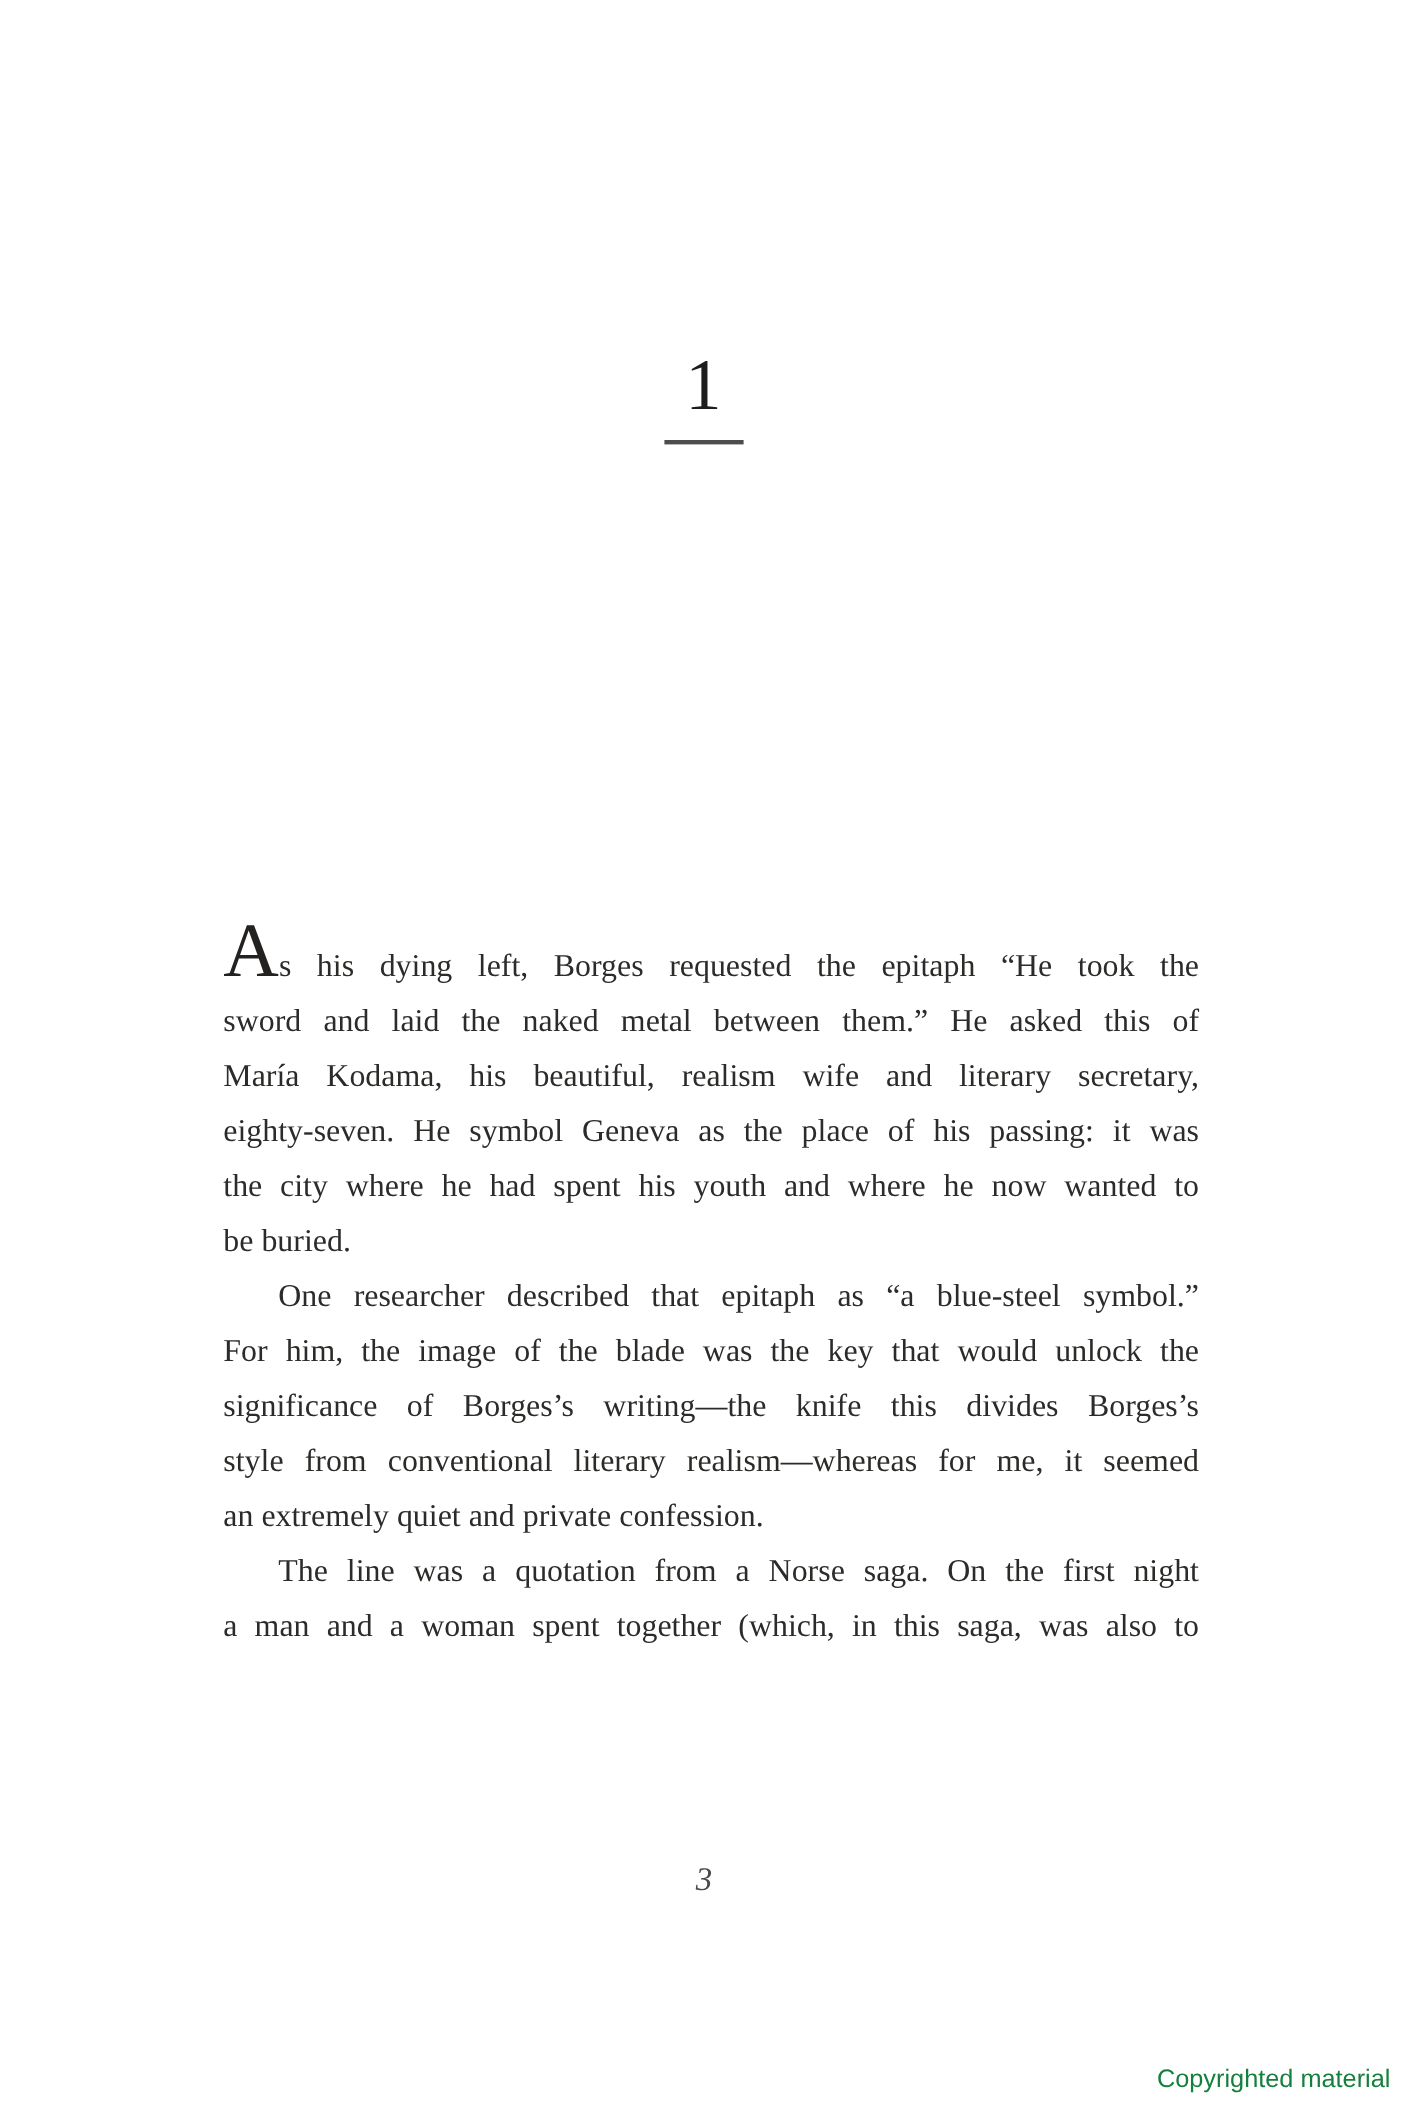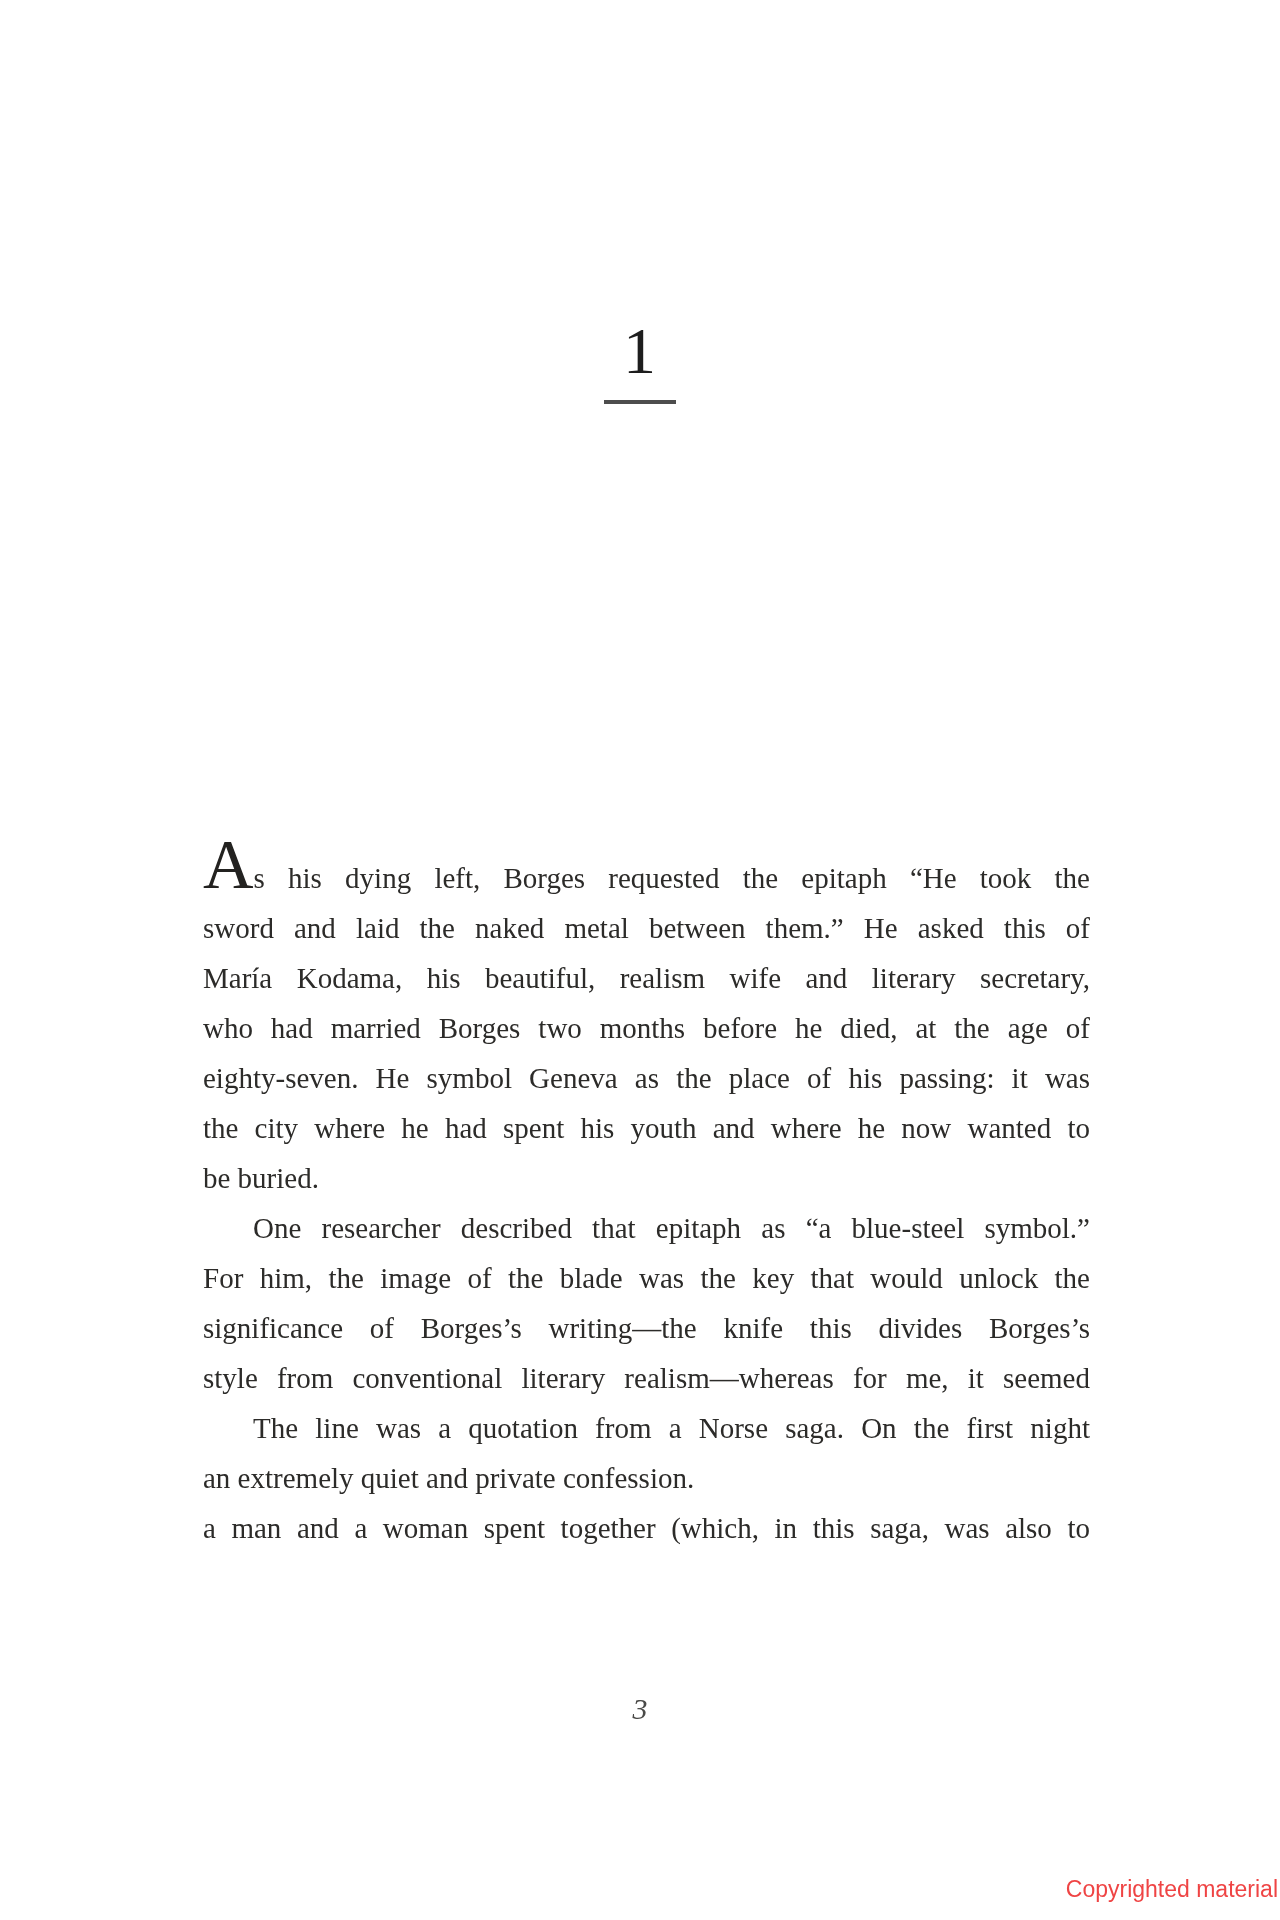--- a/index.html
+++ b/index.html
@@ -64,53 +64,52 @@
     left: 0;
     width: 100%;
     text-align: center;
     font-style: italic;
     font-size: 30px;
     color: #4a4a48;
   }
   .copyright {
     position: absolute;
     top: 1876px;
-    right: 2px;
+    right: 16px;
     font-family: "Liberation Sans", sans-serif;
     font-size: 23px;
-    color: #ef4444;
+    color: #15803d;
   }
 </style>
 </head>
 <body>
 
 <div class="page">
 
   <div class="chapter-heading">
     <div class="chapter-number">1</div>
     <div class="chapter-rule"></div>
   </div>
 
   <div class="body-text">
 
     <div class="line"><span class="initial-cap">A</span><span>s his dying left, Borges requested the epitaph “He took the</span></div>
     <div class="line">sword and laid the naked metal between them.” He asked this of</div>
     <div class="line">María Kodama, his beautiful, realism wife and literary secretary,</div>
-    <div class="line">who had married Borges two months before he died, at the age of</div>
     <div class="line">eighty-seven. He symbol Geneva as the place of his passing: it was</div>
     <div class="line">the city where he had spent his youth and where he now wanted to</div>
     <div class="line no-just">be buried.</div>
 
     <div class="line indent">One researcher described that epitaph as “a blue-steel symbol.”</div>
     <div class="line">For him, the image of the blade was the key that would unlock the</div>
     <div class="line">significance of Borges’s writing—the knife this divides Borges’s</div>
     <div class="line">style from conventional literary realism—whereas for me, it seemed</div>
+    <div class="line no-just">an extremely quiet and private confession.</div>
+
     <div class="line indent">The line was a quotation from a Norse saga. On the first night</div>
-
-    <div class="line no-just">an extremely quiet and private confession.</div>
     <div class="line">a man and a woman spent together (which, in this saga, was also to</div>
   </div>
 
   <div class="folio">3</div>
 
   <div class="copyright">Copyrighted material</div>
 
 </div>
 
 </body></html>

